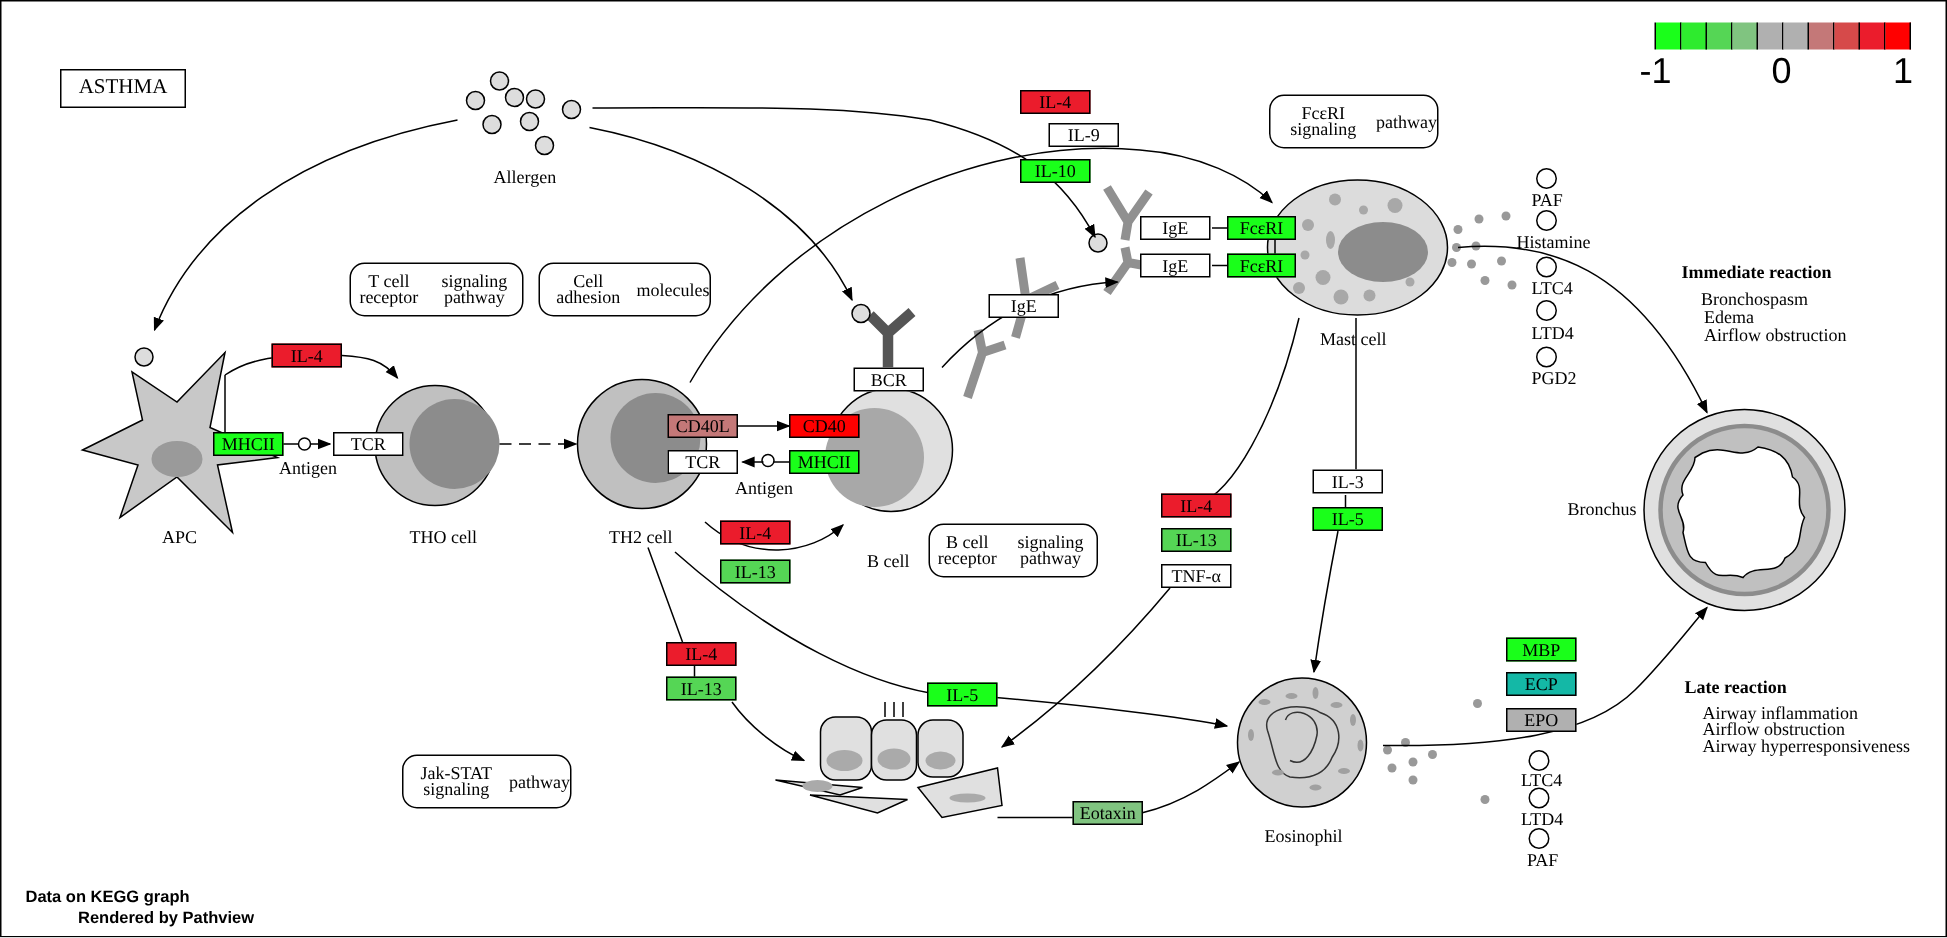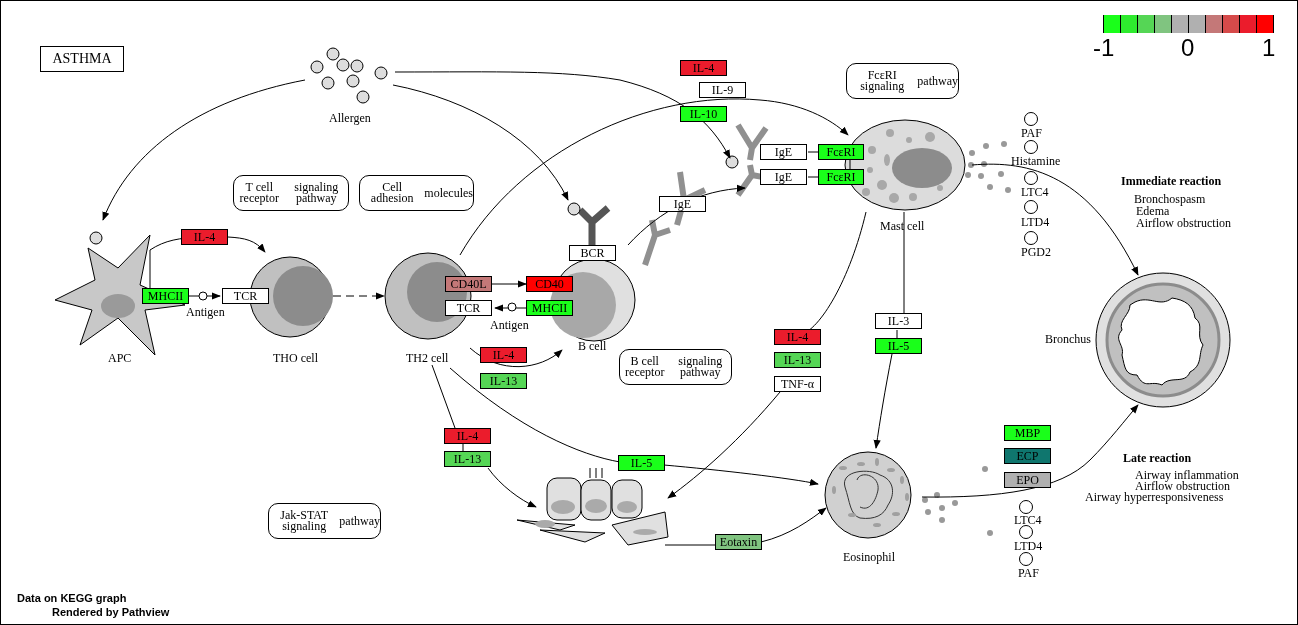--- a/index.html
+++ b/index.html
@@ -214,21 +214,21 @@
   <div class="gene" style="left: 774px; top: 329px; width: 47px; background: rgb(235, 28, 44);">IL-4</div>
   <div class="gene" style="left: 774px; top: 352px; width: 47px; background: rgb(85, 214, 85);">IL-13</div>
   <div class="gene" style="left: 774px; top: 376px; width: 47px; background: rgb(255, 255, 255);">TNF-α</div>
   <div class="gene" style="left: 875px; top: 313px; width: 47px; background: rgb(255, 255, 255);">IL-3</div>
   <div class="gene" style="left: 875px; top: 338px; width: 47px; background: rgb(26, 255, 26);">IL-5</div>
   <div class="gene" style="left: 444px; top: 428px; width: 47px; background: rgb(235, 28, 44);">IL-4</div>
   <div class="gene" style="left: 444px; top: 451px; width: 47px; background: rgb(85, 214, 85);">IL-13</div>
   <div class="gene" style="left: 618px; top: 455px; width: 47px; background: rgb(26, 255, 26);">IL-5</div>
   <div class="gene" style="left: 715px; top: 534px; width: 47px; background: rgb(128, 196, 128);">Eotaxin</div>
   <div class="gene" style="left: 1004px; top: 425px; width: 47px; background: rgb(26, 255, 26);">MBP</div>
-  <div class="gene" style="left: 1004px; top: 448px; width: 47px; background: #0f766e;">ECP</div>
+  <div class="gene" style="left: 1004px; top: 448px; width: 47px; background: #14b8a6;">ECP</div>
   <div class="gene" style="left: 1004px; top: 472px; width: 47px; background: rgb(176, 176, 176);">EPO</div>
 
   <div class="pathway" style="left:233px;top:175px;width:116px;height:36px;">
       <span>T cell receptor</span>
       <br>
       <span>signaling pathway</span>
     </div>
   <div class="pathway" style="left:359px;top:175px;width:115px;height:36px;">
       <span>Cell adhesion</span>
       <br>
@@ -247,21 +247,21 @@
   <div class="pathway" style="left:268px;top:503px;width:113px;height:36px;font-family:Liberation Serif, serif;">
       <span>Jak-STAT signaling</span>
       <br>
       <span>pathway</span>
     </div>
 
   <div class="label" style="left:329px;top:112px;">Allergen</div>
   <div class="label" style="left:108px;top:352px;">APC</div>
   <div class="label" style="left:273px;top:352px;">THO cell</div>
   <div class="label" style="left:406px;top:352px;">TH2 cell</div>
-  <div class="label" style="left:578px;top:340px;">B cell</div>
+  <div class="label" style="left:578px;top:368px;">B cell</div>
   <div class="label" style="left:880px;top:220px;">Mast cell</div>
   <div class="label" style="left:843px;top:551px;">Eosinophil</div>
   <div class="label" style="left:1045px;top:333px;">Bronchus</div>
   <div class="label" style="left:186px;top:306px;">Antigen</div>
   <div class="label" style="left:490px;top:319px;">Antigen</div>
 
   <div class="cmpd" style="left:1024px;top:112px;"></div>
   <div class="label" style="left:1021px;top:127px;">PAF</div>
   <div class="cmpd" style="left:1024px;top:140px;"></div>
   <div class="label" style="left:1011px;top:155px;">Histamine</div>
@@ -279,17 +279,17 @@
   <div class="cmpd" style="left:1019px;top:552px;"></div>
   <div class="label" style="left:1018px;top:567px;">PAF</div>
 
   <div class="label bold" style="left:1121px;top:175px;">Immediate reaction</div>
   <div class="label" style="left:1134px;top:193px;">Bronchospasm</div>
   <div class="label" style="left:1136px;top:205px;">Edema</div>
   <div class="label" style="left:1136px;top:217px;">Airflow obstruction</div>
   <div class="label bold" style="left:1123px;top:452px;">Late reaction</div>
   <div class="label" style="left:1135px;top:469px;">Airway inflammation</div>
   <div class="label" style="left:1135px;top:480px;">Airflow obstruction</div>
-  <div class="label" style="left:1085px;top:491px;">Airway hyperresponsiveness</div>
+  <div class="label" style="left:1135px;top:491px;">Airway hyperresponsiveness</div>
 
   <div class="foot" style="top:592px;">Data on KEGG graph</div>
   <div class="foot" style="top:606px;padding-left:35px;">Rendered by Pathview</div>
 </div>
 
 </body></html>

